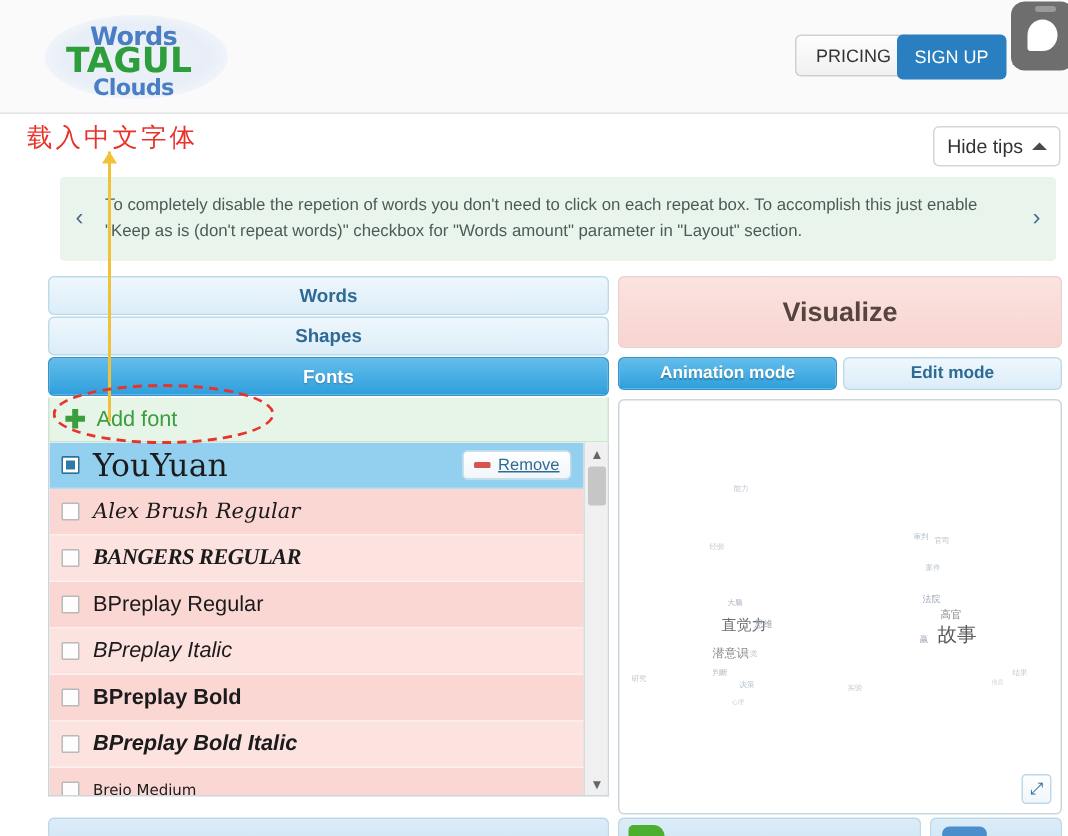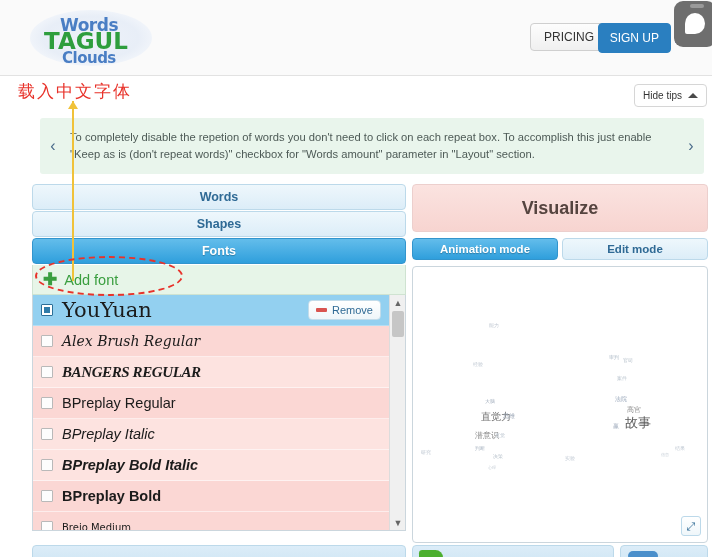--- a/index.html
+++ b/index.html
@@ -100,21 +100,21 @@
   .annot-arrow::before {
     content: ""; position: absolute; left: -4px; top: 0;
     width: 0; height: 0;
     border-left: 5px solid transparent; border-right: 5px solid transparent;
     border-bottom: 8px solid #f0c23a;
   }
 
   
   .hide-tips {
     position: absolute; right: 5px; top: 84px;
-    padding: 5px 8px; font-size: 10px; color: #333;
+    padding: 5px 8px; font-size: 13px; color: #333;
     background: #fff; border: 1px solid #d6d6d6; border-radius: 4px;
     display: flex; align-items: center; gap: 6px; cursor: pointer;
   }
   .chevron-up {
     width: 0; height: 0;
     border-left: 5px solid transparent; border-right: 5px solid transparent;
     border-bottom: 5px solid #4a4a4a;
   }
 
   
@@ -199,21 +199,21 @@
   .fname.bangers { font-family: Liberation Serif, serif; font-weight: bold; font-style: italic; font-size: 15px; letter-spacing: -0.4px; }
   .fname.it { font-style: italic; }
   .fname.bd { font-weight: bold; }
   .fname.bdit { font-weight: bold; font-style: italic; }
   .fname.hand { font-family: "DejaVu Sans", sans-serif; font-size: 10px; }
   .btn-remove {
     position: absolute; right: 10px; top: 5px;
     display: flex; align-items: center; gap: 5px;
     padding: 3px 7px; font-size: 11px; color: #2f6a95;
     background: linear-gradient(#ffffff, #eff6fa);
-    border: 1px solid #c3dcea; border-radius: 4px; cursor: pointer;
+    border: 1px solid #c3dcea; border-radius: 4px; cursor: pointer; text-decoration: underline;
   }
   .minus-icon {
     width: 11px; height: 4px; background: #d9534f; border-radius: 1px;
   }
   .list-scrollbar {
     position: absolute; right: 0; top: 0; width: 16px; height: 100%;
     background: #f0f0f0; border-left: 1px solid #dcdcdc;
   }
   .sb-arrow {
     position: absolute; left: 0; width: 16px; height: 15px;
@@ -360,27 +360,27 @@
           <span class="fname bangers">BANGERS REGULAR</span>
         </div>
         <div class="font-row">
           <span class="fcb"></span>
           <span class="fname ">BPreplay Regular</span>
         </div>
         <div class="font-row alt">
           <span class="fcb"></span>
           <span class="fname it">BPreplay Italic</span>
         </div>
+        <div class="font-row">
+          <span class="fcb"></span>
+          <span class="fname bd">BPreplay Bold</span>
+        </div>
         <div class="font-row alt">
           <span class="fcb"></span>
           <span class="fname bdit">BPreplay Bold Italic</span>
-        </div>
-        <div class="font-row">
-          <span class="fcb"></span>
-          <span class="fname bd">BPreplay Bold</span>
         </div>
         <div class="font-row">
           <span class="fcb"></span>
           <span class="fname hand">Breio Medium</span>
         </div>
       </div>
     <div class="list-scrollbar">
       <div class="sb-arrow up">▲</div>
       <div class="sb-thumb"></div>
       <div class="sb-arrow down">▼</div>

